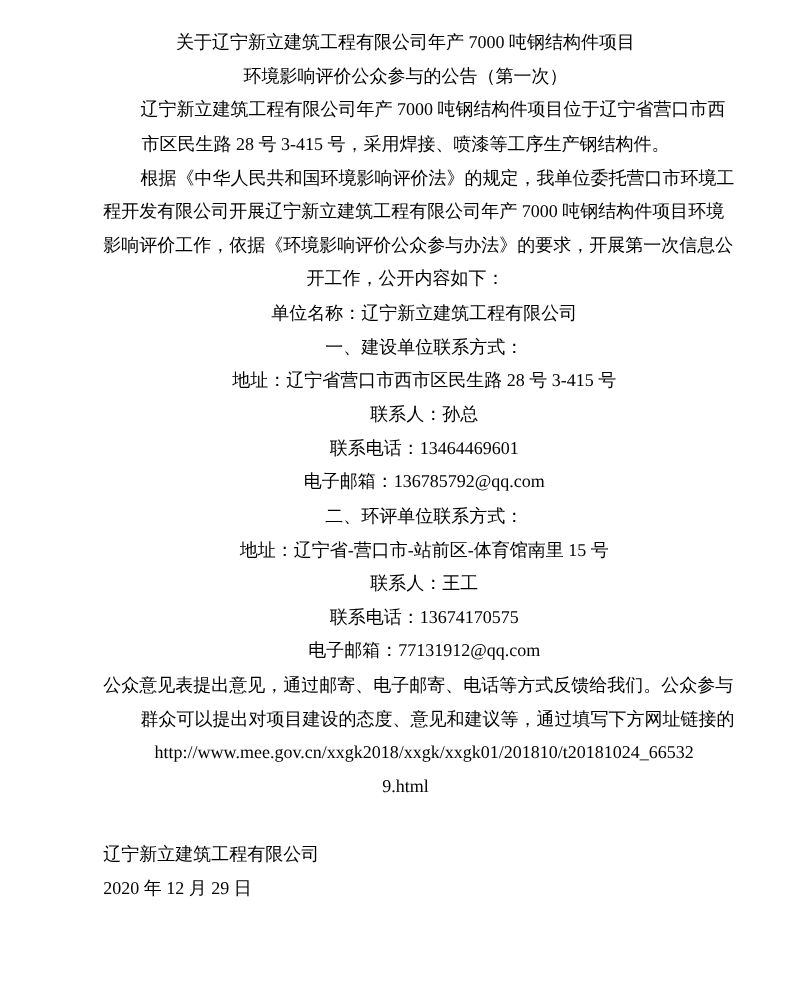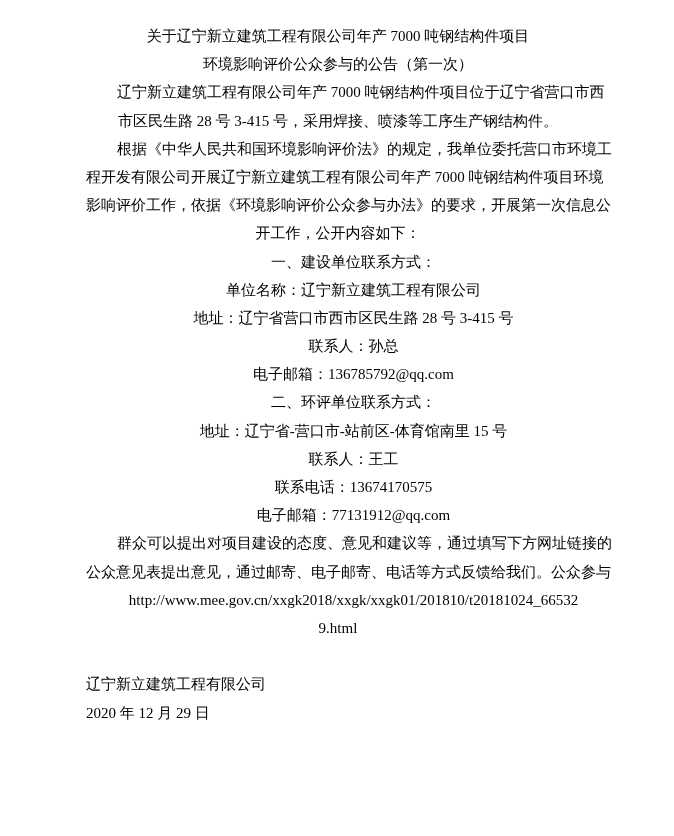--- a/index.html
+++ b/index.html
@@ -31,30 +31,31 @@
 
 <div class="page">
   <div class="line center">关于辽宁新立建筑工程有限公司年产 7000 吨钢结构件项目</div>
   <div class="line center">环境影响评价公众参与的公告（第一次）</div>
   <div class="line indent">辽宁新立建筑工程有限公司年产 7000 吨钢结构件项目位于辽宁省营口市西</div>
   <div class="line">市区民生路 28 号 3-415 号，采用焊接、喷漆等工序生产钢结构件。</div>
   <div class="line indent">根据《中华人民共和国环境影响评价法》的规定，我单位委托营口市环境工</div>
   <div class="line">程开发有限公司开展辽宁新立建筑工程有限公司年产 7000 吨钢结构件项目环境</div>
   <div class="line">影响评价工作，依据《环境影响评价公众参与办法》的要求，开展第一次信息公</div>
   <div class="line">开工作，公开内容如下：</div>
+  <div class="line indent">单位名称：辽宁新立建筑工程有限公司</div>
   <div class="line indent">一、建设单位联系方式：</div>
-  <div class="line indent">单位名称：辽宁新立建筑工程有限公司</div>
   <div class="line indent">地址：辽宁省营口市西市区民生路 28 号 3-415 号</div>
   <div class="line indent">联系人：孙总</div>
+  <div class="line indent">联系电话：13464469601</div>
   <div class="line indent">电子邮箱：136785792@qq.com</div>
   <div class="line indent">二、环评单位联系方式：</div>
   <div class="line indent">地址：辽宁省-营口市-站前区-体育馆南里 15 号</div>
   <div class="line indent">联系人：王工</div>
   <div class="line indent">联系电话：13674170575</div>
   <div class="line indent">电子邮箱：77131912@qq.com</div>
+  <div class="line">公众意见表提出意见，通过邮寄、电子邮寄、电话等方式反馈给我们。公众参与</div>
   <div class="line indent">群众可以提出对项目建设的态度、意见和建议等，通过填写下方网址链接的</div>
-  <div class="line">公众意见表提出意见，通过邮寄、电子邮寄、电话等方式反馈给我们。公众参与</div>
   <div class="line indent">http://www.mee.gov.cn/xxgk2018/xxgk/xxgk01/201810/t20181024_66532</div>
   <div class="line">9.html</div>
   <div class="line blank"></div>
   <div class="line right">辽宁新立建筑工程有限公司</div>
   <div class="line right">2020 年 12 月 29 日</div>
 </div>
 
 </body></html>

